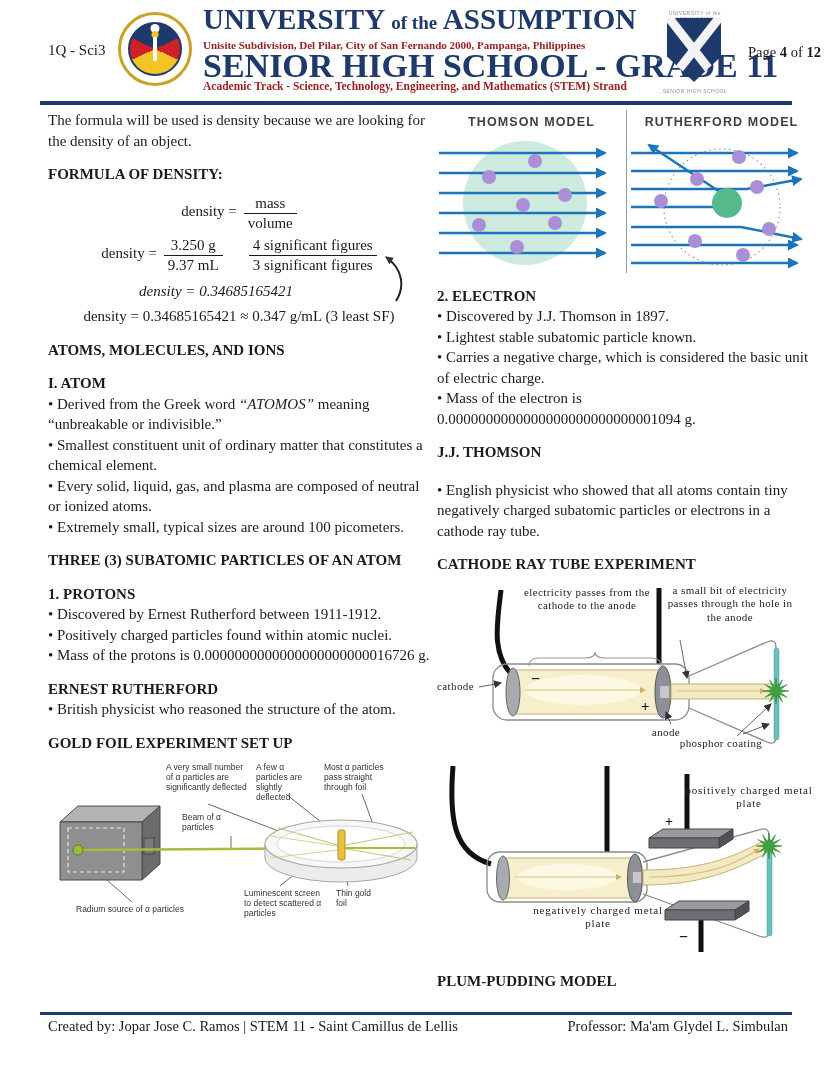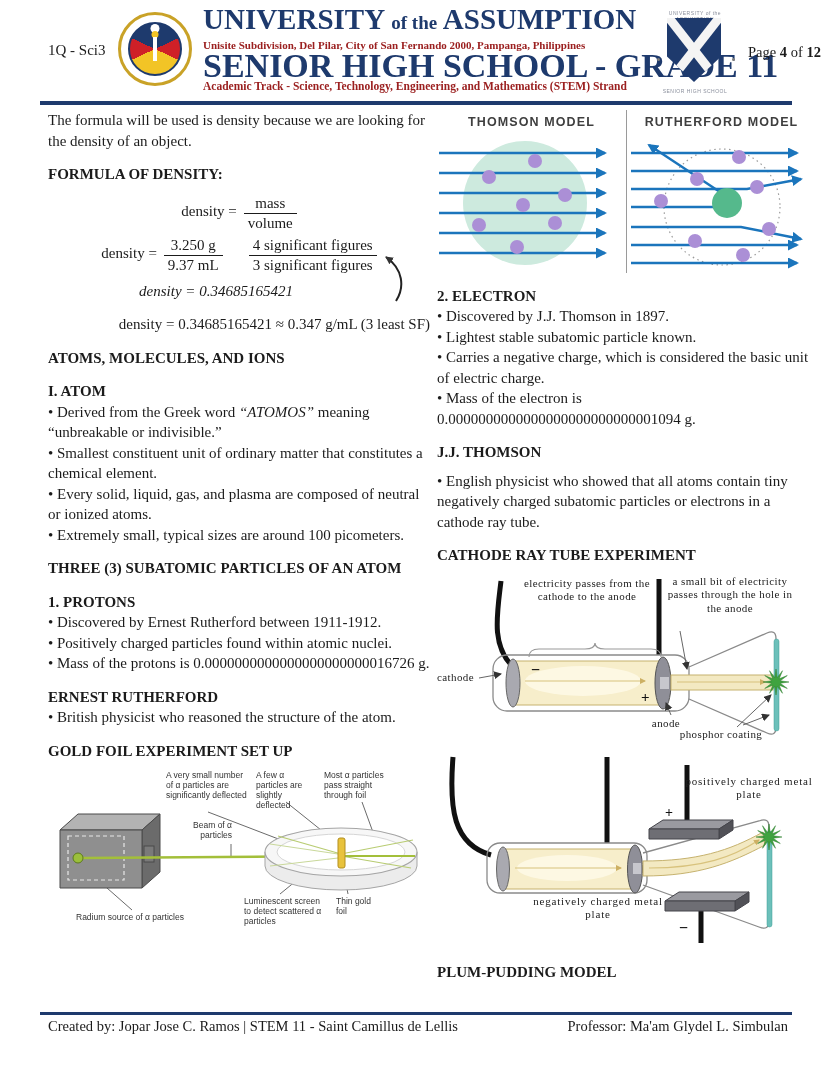--- a/index.html
+++ b/index.html
@@ -54,21 +54,21 @@
   
   .fline{text-align:center;margin:3px 0;}
   .frac{display:inline-block;vertical-align:middle;text-align:center;line-height:19px;}
   .frac .fnum{display:block;border-bottom:1.4px solid #1b1b1b;padding:0 4px;}
   .frac .fden{display:block;padding:0 4px;}
   .flhs{margin-right:7px;}
   .frac.sf{margin-left:26px;}
   .fresult{position:relative;text-align:center;margin-top:6px;}
   .fresult .text{display:inline-block;margin-right:46px;font-style:italic;}
   .farrow{position:absolute;right:26px;top:-32px;}
-  .ffinal{text-align:right;margin-top:13px;}
+  .ffinal{text-align:center;margin-top:5px;}
 
   
   .models{display:flex;margin-bottom:2px;}
   .model{width:189px;}
   .model.thomson{border-right:1px solid #9a9a9a;}
   .model-title{font-family:"Liberation Sans",sans-serif;font-size:12.5px;font-weight:600;
                letter-spacing:1.1px;color:#3f3f3f;text-align:center;margin:2px 0 4px;}
 
   
   .diagram{position:relative;}
@@ -208,21 +208,21 @@
           <line x1="293" y1="84" x2="365" y2="70"></line>
           <line x1="293" y1="86" x2="363" y2="98"></line>
           <line x1="293" y1="84" x2="230" y2="66"></line>
         </g>
         <line x1="297" y1="86" x2="367" y2="86" stroke="#a3bf3a" stroke-width="2"></line>
         <rect x="290" y="68" width="7" height="30" rx="2" fill="#e8c23c" stroke="#b38f1f"></rect>
       </svg>
       <div class="glabel" style="left:118px;top:0;width:84px;">A very small number of α particles are significantly deflected</div>
       <div class="glabel" style="left:208px;top:0;width:62px;">A few α particles are slightly deflected</div>
       <div class="glabel" style="left:276px;top:0;width:72px;">Most α particles pass straight through foil</div>
-      <div class="glabel" style="left:134px;top:50px;width:50px;text-align:right;">Beam of α particles</div>
+      <div class="glabel" style="left:134px;top:50px;width:50px;text-align:left;">Beam of α particles</div>
       <div class="glabel" style="left:28px;top:142px;width:150px;">Radium source of α particles</div>
       <div class="glabel" style="left:196px;top:126px;width:80px;">Luminescent screen to detect scattered α particles</div>
       <div class="glabel" style="left:288px;top:126px;width:46px;">Thin gold foil</div>
     </div>
   </div>
 
   <div class="col col-right">
 
     <div class="models">
       <div class="model thomson">
@@ -274,21 +274,21 @@
         </svg>
       </div>
     </div>
 
     <div class="h" style="margin-bottom:0;">2. ELECTRON</div>
     <p>• Discovered by J.J. Thomson in 1897.</p>
     <p>• Lightest stable subatomic particle known.</p>
     <p>• Carries a negative charge, which is considered the basic unit of electric charge.</p>
     <p>• Mass of the electron is 0.0000000000000000000000000001094 g.</p>
 
-    <div class="h" style="margin-bottom:8px;">J.J. THOMSON</div>
+    <div class="h" style="margin-bottom:17px;">J.J. THOMSON</div>
     <p>• English physicist who showed that all atoms contain tiny negatively charged subatomic particles or electrons in a cathode ray tube.</p>
 
     <div class="h">CATHODE RAY TUBE EXPERIMENT</div>
 
     <div class="diagram" style="width:378px;height:170px;">
       <svg width="378" height="170" viewBox="0 0 378 170">
         <path d="M64,6 C60,40 54,70 76,92" stroke="#111" stroke-width="5" fill="none"></path>
         <line x1="222" y1="4" x2="222" y2="80" stroke="#111" stroke-width="5"></line>
         <rect x="56" y="80" width="196" height="56" rx="14" fill="none" stroke="#8a8a8a" stroke-width="1.3"></rect>
         <path d="M252,92 L330,58 Q339,54 339,64 L339,152 Q339,162 330,158 L252,124" fill="none" stroke="#8a8a8a" stroke-width="1.3"></path>

